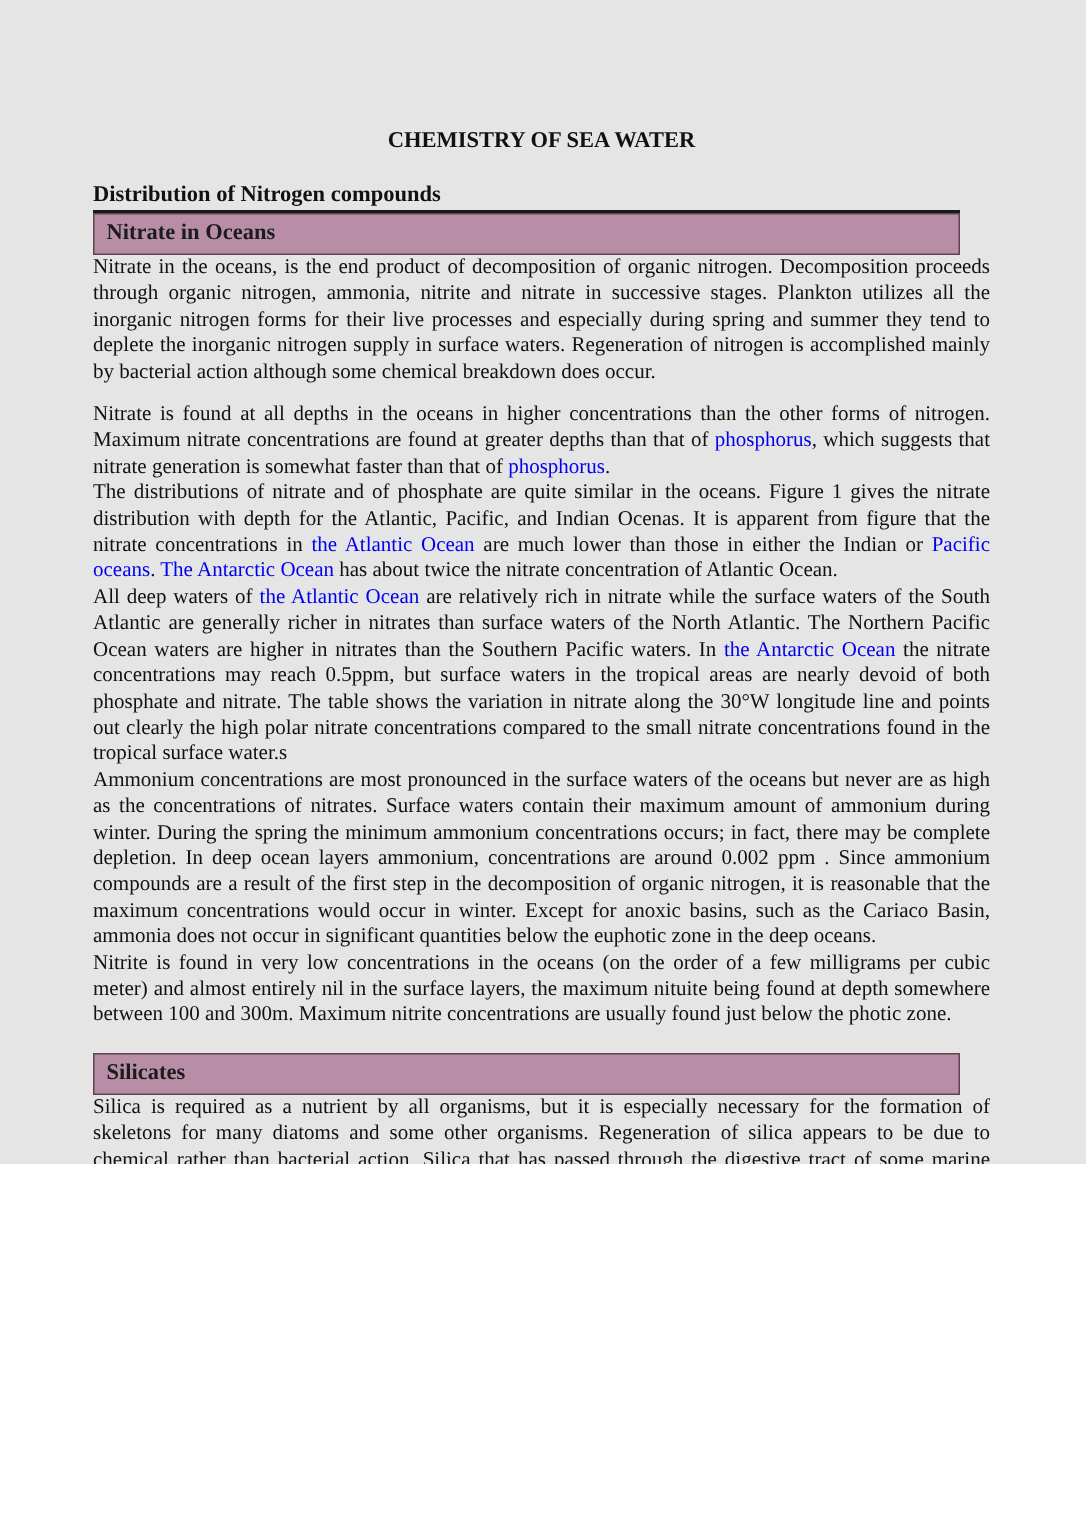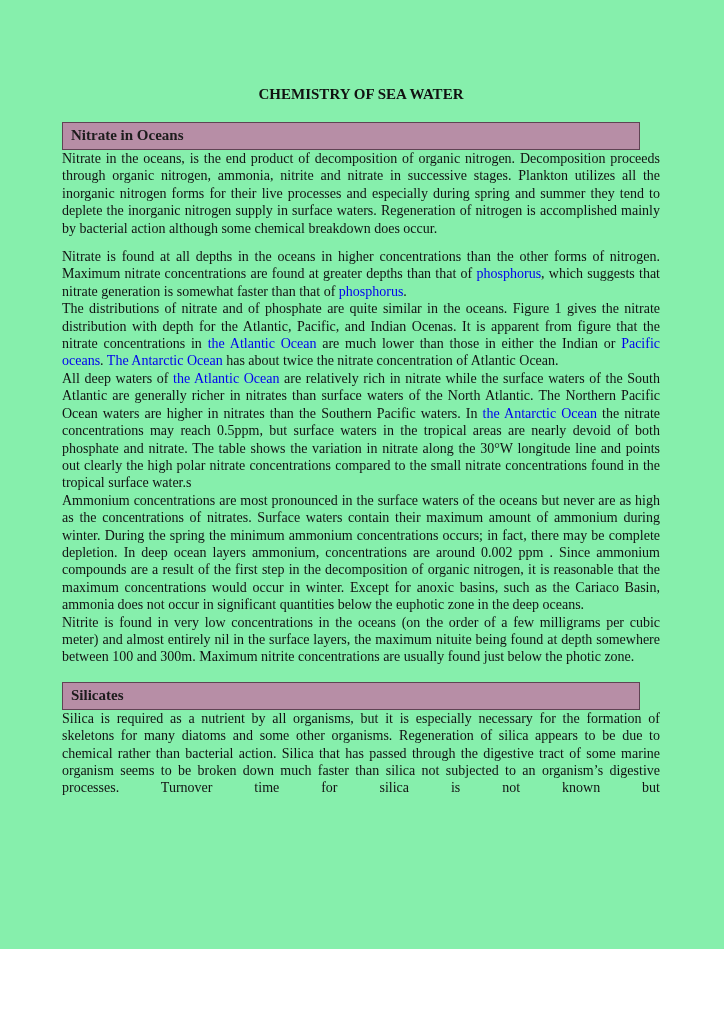--- a/index.html
+++ b/index.html
@@ -1,21 +1,21 @@
 <!DOCTYPE html>
 <html><head>
 <meta charset="utf-8">
 <style>
   html, body { margin: 0; padding: 0; background: #ffffff; }
   .page {
     position: relative;
     width: 724px;
-    height: 949px;
+    height: 776px;
     margin: 0 auto;
-    background: #86efac;
+    background: #e5e5e5;
     box-sizing: border-box;
     padding: 86px 64px 0 62px;
     font-family: "Liberation Serif", "DejaVu Serif", serif;
     font-size: 14px;
     line-height: 17.4px;
     color: #111111;
     overflow: hidden;
   }
   .doc-title {
     text-align: center;
@@ -61,20 +61,21 @@
     cursor: pointer;
   }
 </style>
 </head>
 <body>
 
 <div class="page">
 
   <div class="doc-title">CHEMISTRY OF SEA WATER</div>
 
+  <div class="section-heading heading-underlined">Distribution of Nitrogen compounds</div>
 
   <div class="banner">
       <span>Nitrate in Oceans</span>
     </div>
 
   <p class="body-para"><span>Nitrate in the oceans, is the end product of decomposition of organic nitrogen. Decomposition proceeds through organic nitrogen, ammonia, nitrite and nitrate in successive stages. Plankton utilizes all the inorganic nitrogen forms for their live processes and especially during spring and summer they tend to deplete the inorganic nitrogen supply in surface waters. Regeneration of nitrogen is accomplished mainly by bacterial action although some chemical breakdown does occur.</span></p>
 
   <div class="gap-line"></div>
 
   <p class="body-para"><span>Nitrate is found at all depths in the oceans in higher concentrations than the other forms of nitrogen. Maximum nitrate concentrations are found at greater depths than that of </span><a class="link">phosphorus</a><span>, which suggests that nitrate generation is somewhat faster than that of </span><a class="link">phosphorus</a><span>.</span></p>

